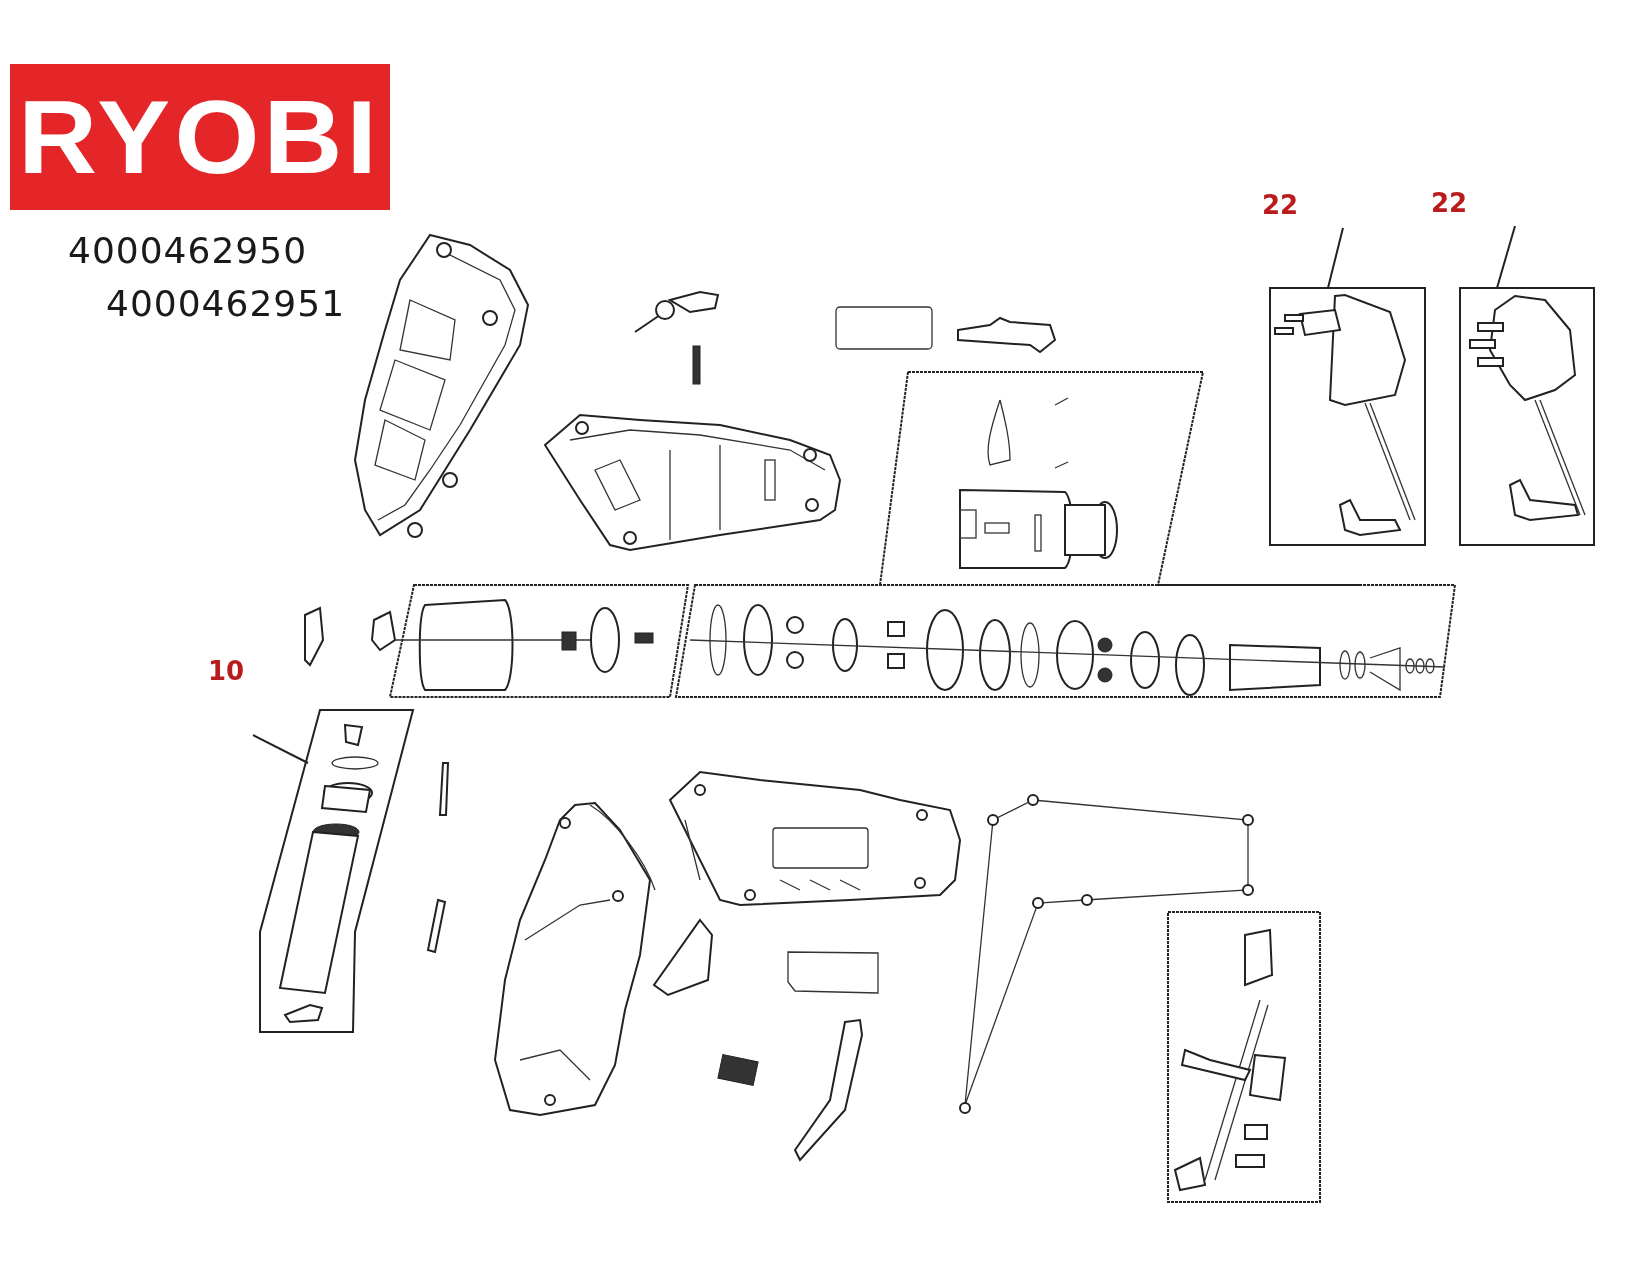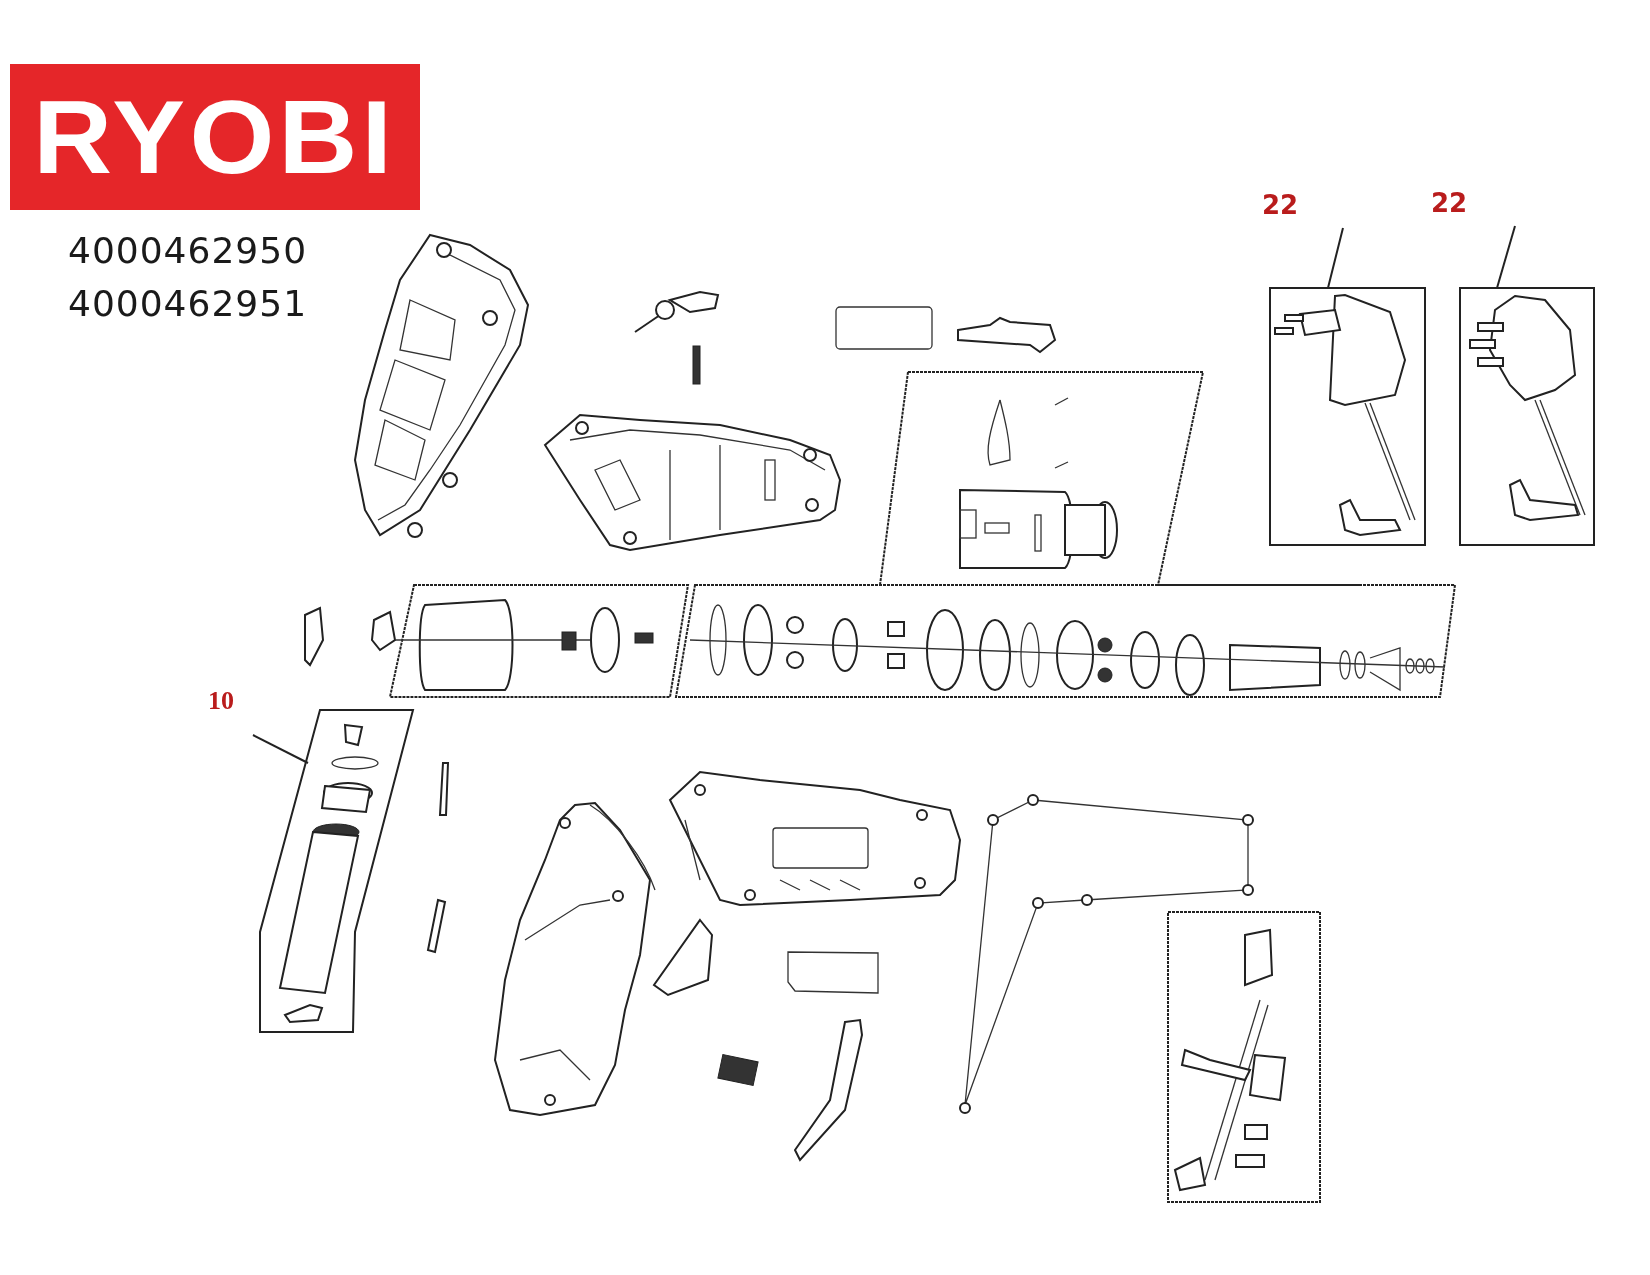--- a/index.html
+++ b/index.html
@@ -1,41 +1,41 @@
 <!DOCTYPE html>
 <html><head>
 <meta charset="utf-8">
 <style>
   html, body { margin: 0; padding: 0; background: #ffffff; }
   body { width: 1650px; height: 1275px; position: relative; overflow: hidden; font-family: "DejaVu Sans", sans-serif; }
-  .logo { position: absolute; left: 10px; top: 64px; width: 410px; height: 146px; background: #e52629; display: flex; align-items: center; justify-content: center; text-align: right; }
+  .logo { position: absolute; left: 10px; top: 64px; width: 380px; height: 146px; background: #e52629; display: flex; align-items: center; justify-content: center; text-align: right; }
   .logo-text { color: #ffffff; font-family: "Liberation Sans", sans-serif; font-weight: bold; font-size: 104px; letter-spacing: 4px; line-height: 1; transform: scaleX(1.05); }
   .model { position: absolute; left: 68px; font-family: "DejaVu Sans", sans-serif; font-size: 36px; color: #1a1a1a; letter-spacing: 1px; }
   .model-1 { top: 230px; }
-  .model-2 { top: 283px; }
+  .model-2 { top: 283px; margin-left: 38px; }
   .callout { position: absolute; font-family: "DejaVu Sans", sans-serif; font-weight: bold; font-size: 26px; color: #b91c1c; }
   svg.diagram { position: absolute; left: 0; top: 0; }
   .ln { fill: none; stroke: #222; stroke-width: 2; }
   .thin { fill: none; stroke: #333; stroke-width: 1.3; }
   .dash { fill: none; stroke: #222; stroke-width: 2; stroke-dasharray: 3 1; }
   .fillw { fill: #fff; stroke: #222; stroke-width: 2; }
   .dark { fill: #333; stroke: #222; stroke-width: 1; }
 </style>
 </head>
 <body>
 
 <div class="logo">
   <span class="logo-text">RYOBI</span>
 </div>
 <div class="model model-1">4000462950</div>
 <div class="model model-2">4000462951</div>
 
 <div class="callout" style="left:1262px; top:190px;">22</div>
 <div class="callout" style="left:1431px; top:188px;">22</div>
-<div class="callout" style="left:208px; top:686px;font-family:Liberation Serif, serif;">10</div>
+<div class="callout" style="left:208px; top:656px;">10</div>
 
 <svg class="diagram" width="1650" height="1275" viewBox="0 0 1650 1275">
 
   <g>
     <path class="ln" d="M430,235 L470,245 L510,270 L528,305 L520,345 L470,430 L445,470 L420,510 L380,535 L365,510 L355,460 L365,400 L385,330 L400,280 Z"></path>
     <path class="thin" d="M440,250 L500,280 L515,310 L505,345 L460,425 L430,470 L405,505 L378,520"></path>
     <path class="thin" d="M410,300 L455,320 L450,360 L400,350 Z"></path>
     <path class="thin" d="M395,360 L445,380 L430,430 L380,410 Z"></path>
     <path class="thin" d="M385,420 L425,440 L415,480 L375,465 Z"></path>
     <circle class="fillw" cx="444" cy="250" r="7"></circle>

